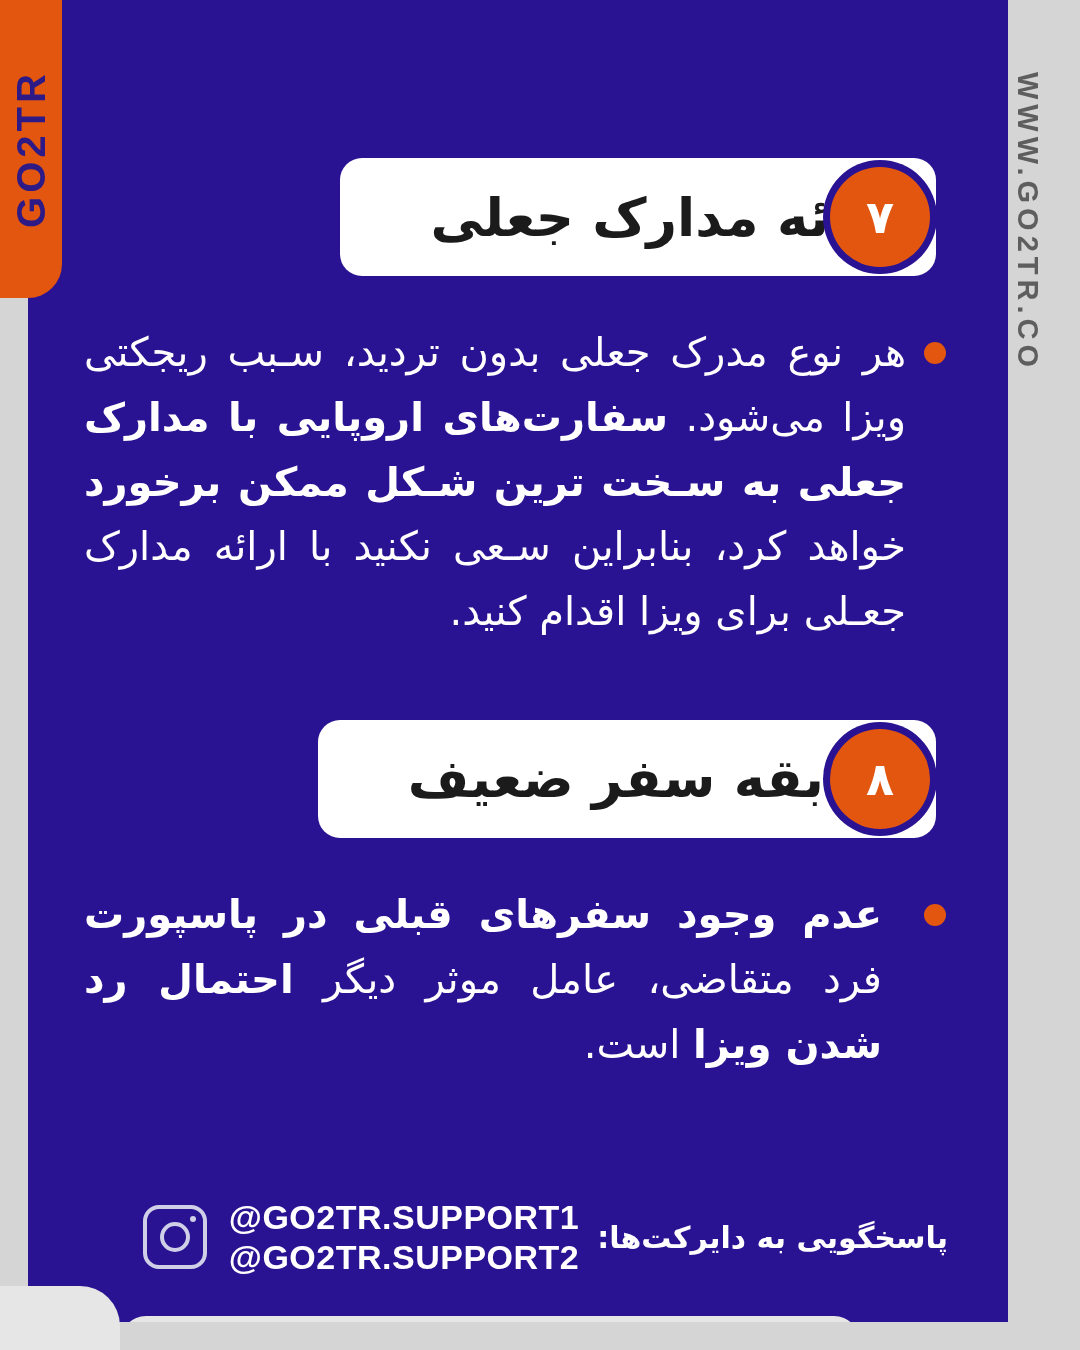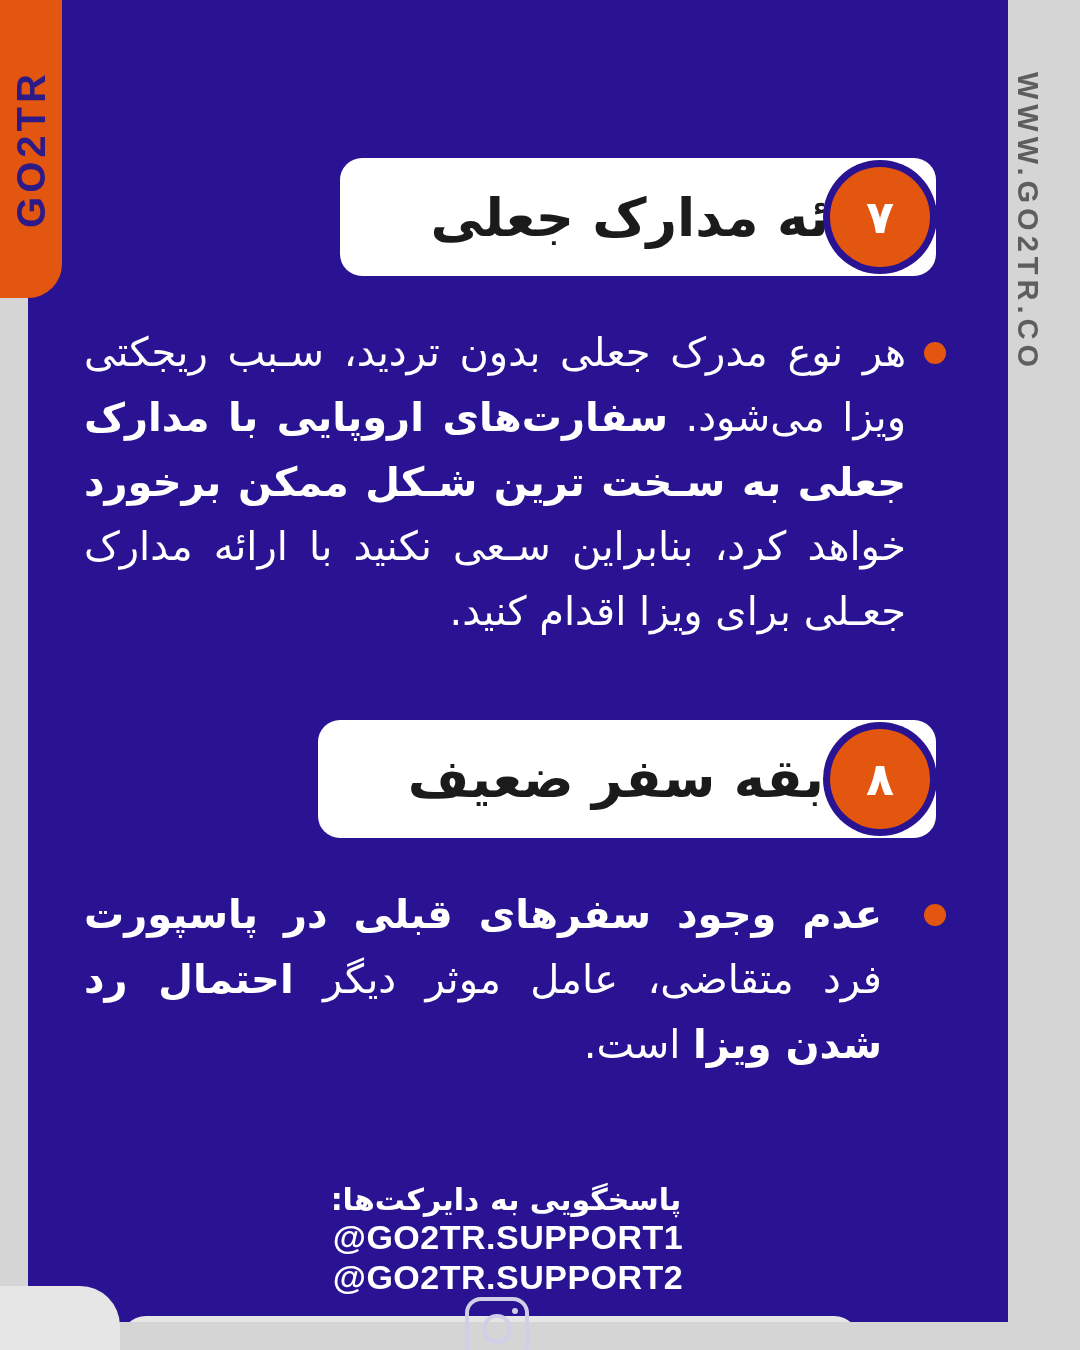--- a/index.html
+++ b/index.html
@@ -253,21 +253,21 @@
   }
 
   
   .footer {
     position: absolute;
     left: 0;
     bottom: 30px;
     width: 980px;
     height: 110px;
     display: flex;
-    flex-direction: column;
+    flex-direction: row;
     align-items: center;
     justify-content: flex-start;
     padding: 0 60px 0 18px;
     box-sizing: border-box;
     z-index: 9;
   }
   .footer-label {
     color: #ffffff;
     font-size: 30px;
     font-weight: 700;

